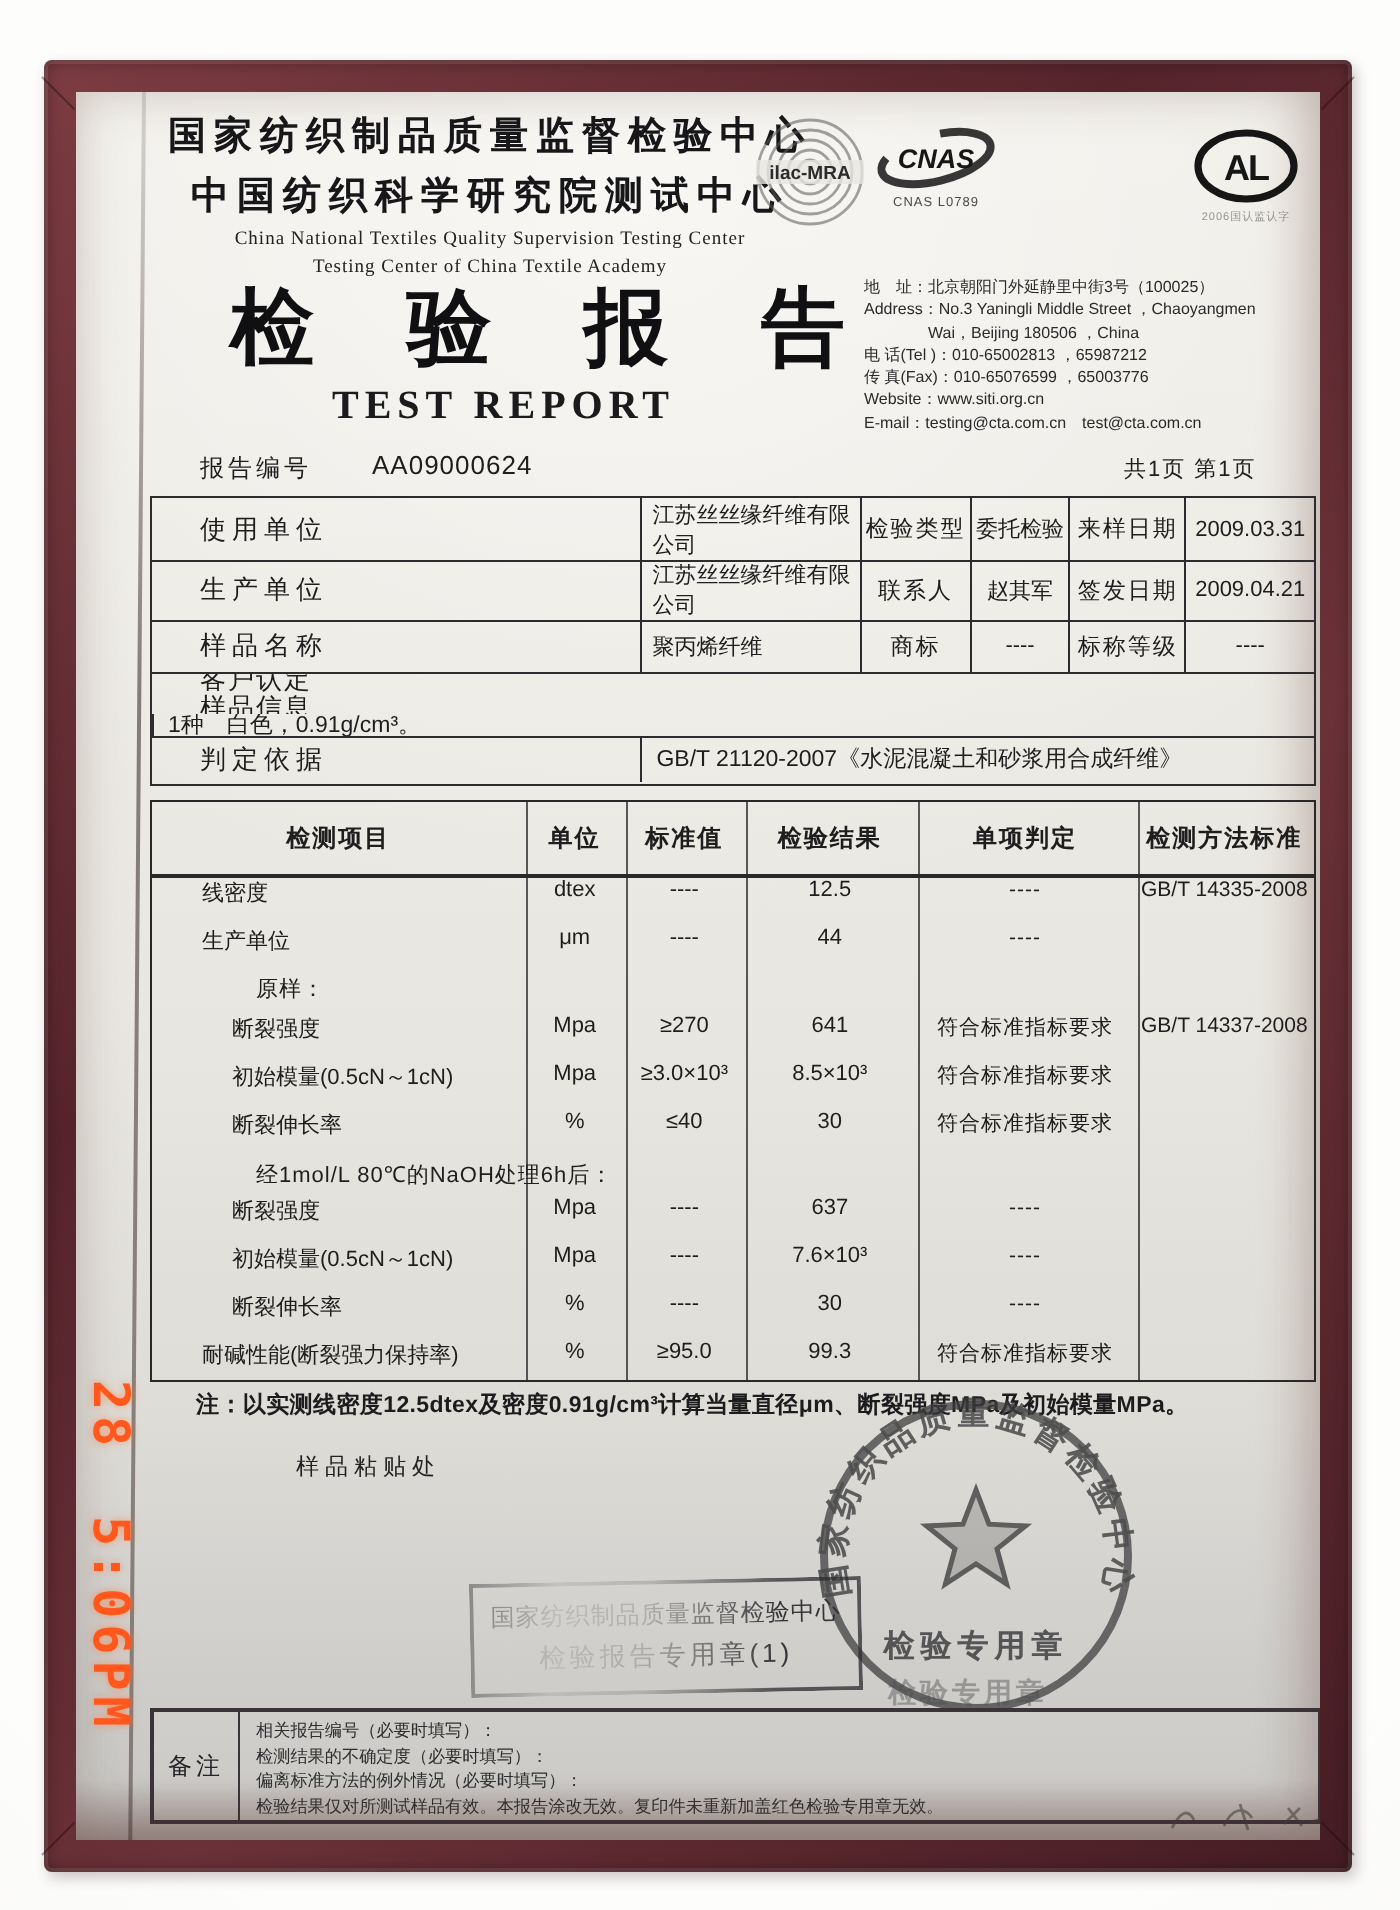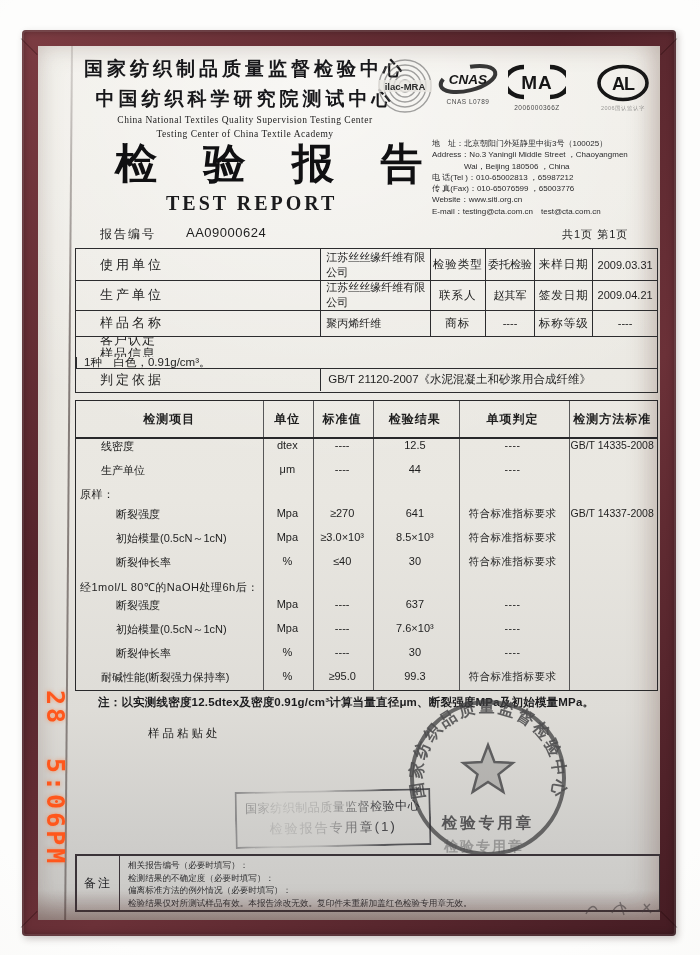--- a/index.html
+++ b/index.html
@@ -58,21 +58,21 @@
   .ival{width:338px;padding-left:7px;font-size:11.5px;}
   
   .rtable{position:absolute;left:37px;top:354px;width:583px;height:291px;border:1.5px solid #28282a;box-sizing:border-box;}
   .vl{position:absolute;top:0;bottom:0;width:1px;background:#323234;opacity:.8;}
   .vl1{left:187px;}.vl2{left:237px;}.vl3{left:297px;}.vl4{left:383px;}.vl5{left:493px;}
   .rhead{display:flex;height:36px;border-bottom:2px solid #28282a;align-items:center;position:relative;z-index:1;}
   .rhead>div{font-size:12px;font-weight:600;text-align:center;letter-spacing:1px;}
   .rbody{position:relative;z-index:1;}
   .rrow{display:flex;height:24px;}
   .rrow.section{height:19.5px;}
-  .rrow.section span{font-size:11px;padding-left:4px;letter-spacing:.5px;}
+  .rrow.section span{font-size:11px;padding-left:4px;letter-spacing:.5px;margin-left:48px;}
   .rc{box-sizing:border-box;font-size:11px;text-align:center;}
   .c1{width:187px;text-align:left;}.c2{width:50px;}.c3{width:60px;}.c4{width:86px;}.c5{width:110px;font-size:10.5px;letter-spacing:.5px;}.c6{width:90px;font-size:10.5px;}
   .ind1{padding-left:25px;}.ind2{padding-left:40px;}
   
   .note{position:absolute;left:60px;top:649px;width:555px;font-size:11.5px;font-weight:600;letter-spacing:.2px;color:#1c1c1e;}
   .sample-label{position:absolute;left:110px;top:680px;font-size:11.5px;letter-spacing:3px;color:#222;}
   
   .round-stamp{position:absolute;left:364px;top:646px;opacity:.88;}
   .rect-stamp{position:absolute;left:197px;top:744px;width:196px;height:57px;border:2.5px solid rgba(45,45,50,.8);
     transform:rotate(-1.2deg);box-sizing:border-box;text-align:center;color:#2e2e32;
@@ -123,28 +123,20 @@
           <rect x="1" y="22" width="54" height="12" fill="#e9e7e1" opacity=".78"></rect>
           <text x="28" y="31.5" text-anchor="middle" font-size="9.5" font-weight="bold" fill="#2b2b2b">ilac-MRA</text>
         </svg>
       </div>
       <div class="logo" style="left:398px;top:16px;width:64px;height:60px;">
         <svg width="64" height="36" viewBox="0 0 64 36">
           <ellipse cx="32" cy="17" rx="28" ry="11.5" transform="rotate(-14 32 17)" fill="none" stroke="#222" stroke-width="4" stroke-dasharray="72 30" opacity=".9"></ellipse>
           <text x="32" y="22" text-anchor="middle" font-size="13.5" font-weight="900" font-style="italic" fill="#161616">CNAS</text>
         </svg>
         <div class="sub" style="top:36px;">CNAS L0789</div>
-      </div>
-      <div class="logo" style="left:470px;top:18px;width:58px;height:60px;">
-        <svg width="58" height="36" viewBox="0 0 58 36">
-          <path d="M16,3 A19,15 0 0 0 16,33" fill="none" stroke="#161616" stroke-width="4.5"></path>
-          <path d="M42,3 A19,15 0 0 1 42,33" fill="none" stroke="#161616" stroke-width="4.5"></path>
-          <text x="29" y="25" text-anchor="middle" font-size="19" font-weight="900" fill="#161616" letter-spacing="1">MA</text>
-        </svg>
-        <div class="sub" style="top:40px;">2006000366Z</div>
       </div>
       <div class="logo" style="left:558px;top:18px;width:54px;height:60px;">
         <svg width="54" height="38" viewBox="0 0 54 38">
           <ellipse cx="27" cy="19" rx="24" ry="16.5" fill="none" stroke="#161616" stroke-width="3.6"></ellipse>
           <text x="27" y="26" text-anchor="middle" font-size="18" font-weight="900" fill="#161616" letter-spacing="-1">AL</text>
         </svg>
         <div class="sub" style="top:41px;opacity:.55;font-size:5.5px;">2006国认监认字</div>
       </div>
 
       <div class="title-cn">检 验 报 告</div>

